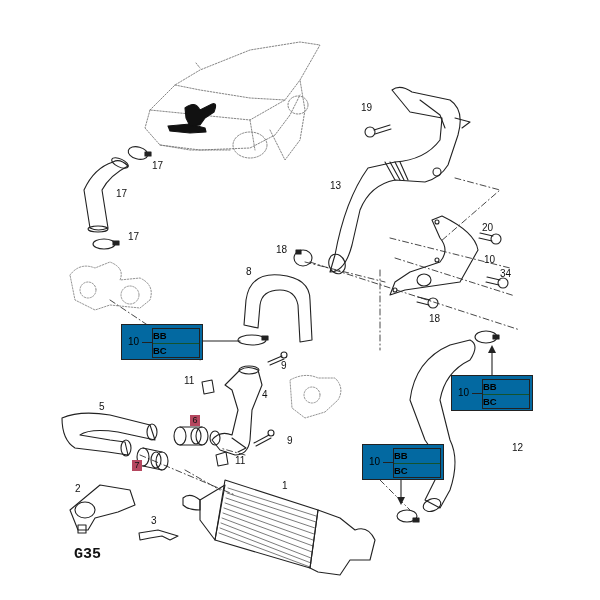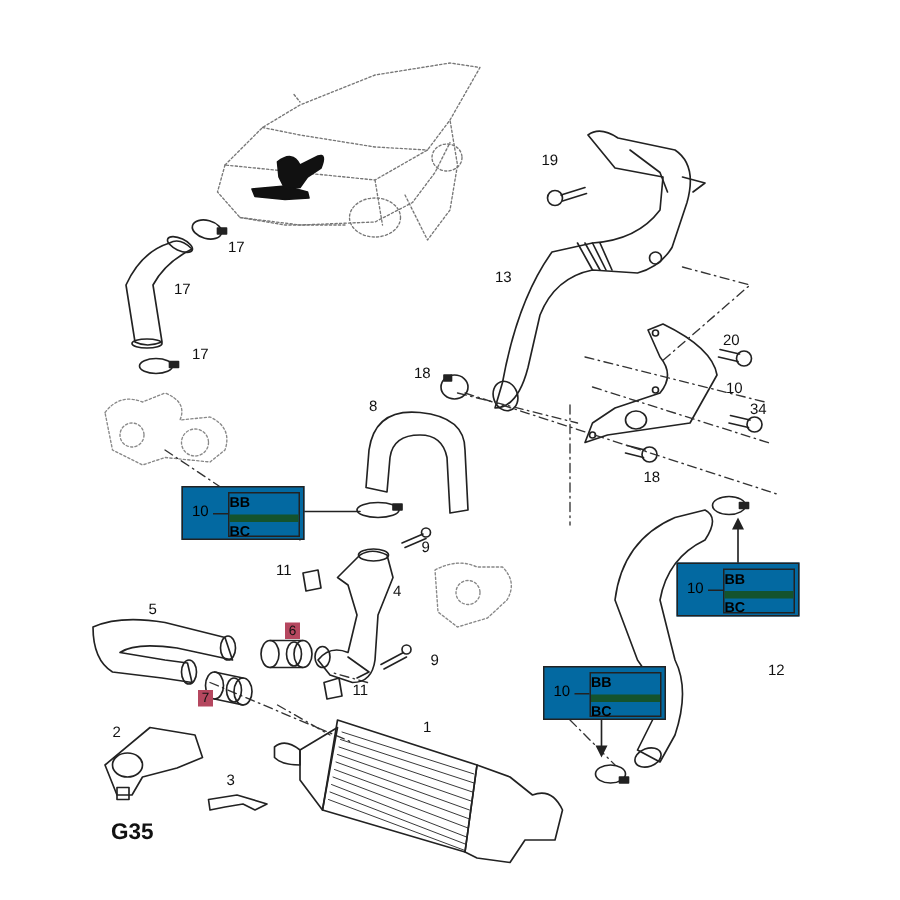--- a/index.html
+++ b/index.html
@@ -5,22 +5,22 @@
     html, body { margin: 0; padding: 0; background: #ffffff; }
     body { width: 600px; height: 600px; position: relative; overflow: hidden; font-family: "Liberation Sans", sans-serif; }
     #diagram { position: absolute; left: 0; top: 0; width: 600px; height: 600px; }
     .lbl { position: absolute; font-size: 10px; color: #111; font-family: "Liberation Sans", sans-serif; line-height: 1; }
     .hl { position: absolute; background: #b5475f; color: #111; font-size: 9px; line-height: 11px; width: 10px; height: 11px; text-align: center; font-family: "Liberation Sans", sans-serif; }
     .vbox { position: absolute; width: 80px; height: 34px; border: 1px solid #222; background: #0369a1; }
     .vbox .num { position: absolute; left: 6px; top: 11px; font-size: 10px; }
     .vbox .dash { position: absolute; left: 20px; top: 17px; width: 10px; height: 1px; background: #222; }
     .vbox .inner { position: absolute; left: 30px; top: 3px; width: 46px; height: 28px; border: 1px solid #222; }
     .vbox .row { height: 14px; line-height: 14px; text-align: left; font-weight: bold; font-size: 9.5px; }
-    .vbox .row + .row { border-top: 5px solid #14532d; height: 13px; line-height: 13px; }
-    .fig { position: absolute; left: 74px; top: 546px; font-size: 15px; font-weight: bold; color: #111; }
+    .vbox .row + .row { border-top: 1px solid #14532d; height: 13px; line-height: 13px; }
+    .fig { position: absolute; left: 74px; top: 546px; font-size: 15px; font-weight: bold; color: #111; font-family: Liberation Mono, monospace; }
   </style>
 </head>
 <body>
 
 <svg id="diagram" viewBox="0 0 600 600" xmlns="http://www.w3.org/2000/svg" fill="none" stroke="#222" stroke-width="1.1" stroke-linecap="round" stroke-linejoin="round">
 
   <g stroke="#777" stroke-dasharray="1.5 1.5" stroke-width="0.9">
     <path d="M150 110 L175 85 L200 70 L250 50 L300 42 L320 45 L300 80 L285 100 L250 120 L200 115 Z"></path>
     <path d="M150 110 L145 128 L160 145 L200 150 L250 148 L275 135 L290 115 L300 95"></path>
     <path d="M175 85 L200 90 L250 98 L285 100"></path>

